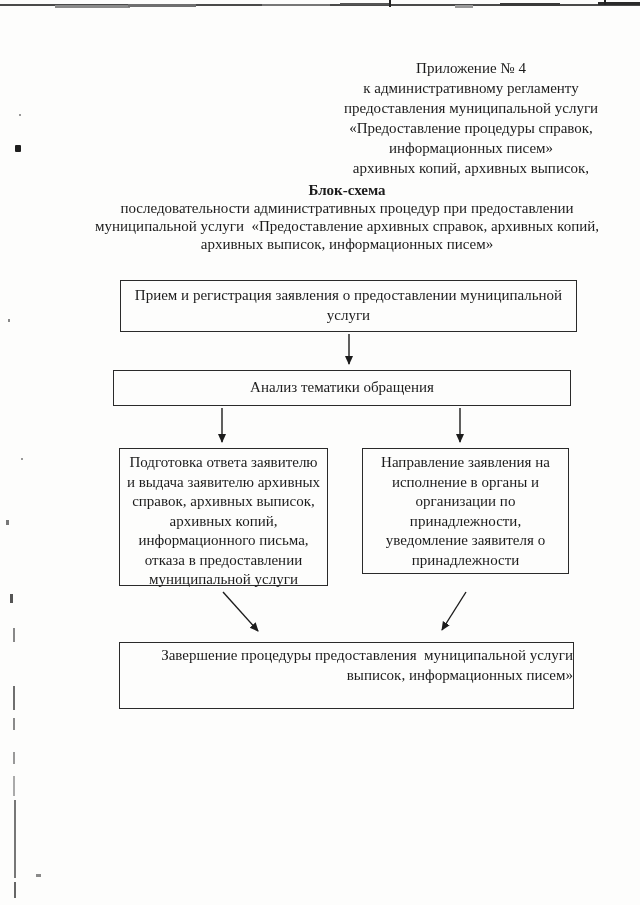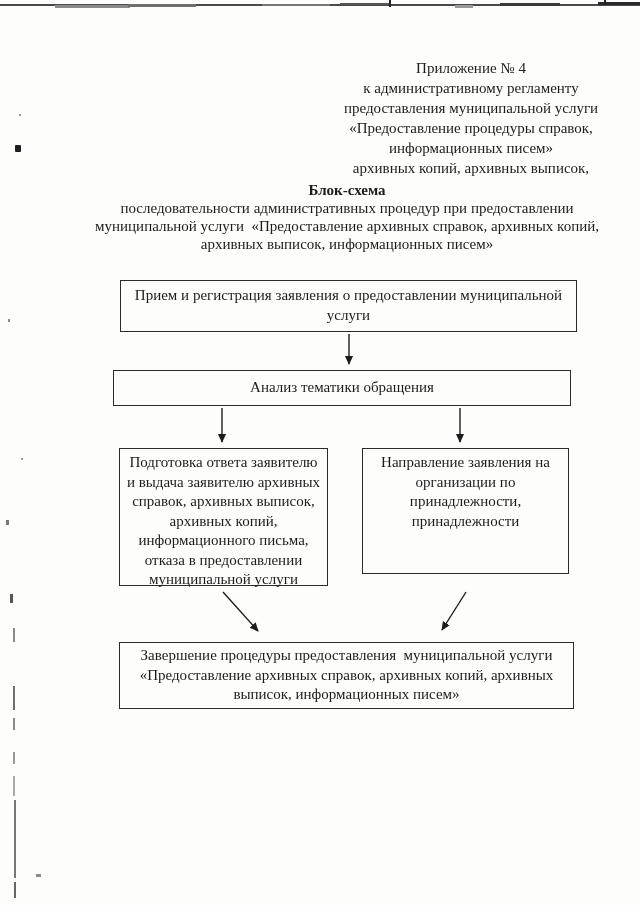--- a/index.html
+++ b/index.html
@@ -12,21 +12,21 @@
   .title-block{position:absolute;left:37px;top:181px;width:620px;text-align:center;
          font-size:15px;line-height:18px;}
   .title-heading{font-weight:bold;}
   .tline{white-space:pre;}
   .node{position:absolute;border:1.5px solid #2a2a2a;box-sizing:border-box;
         text-align:center;font-size:15px;background:transparent;}
   .node-reception{left:120px;top:280px;width:457px;height:52px;line-height:20px;padding-top:4px;}
   .node-analysis{left:113px;top:370px;width:458px;height:36px;line-height:20px;padding-top:6px;}
   .node-prepare{left:119px;top:448px;width:209px;height:138px;line-height:19.5px;padding-top:4px;}
   .node-forward{left:362px;top:448px;width:207px;height:126px;line-height:19.5px;padding-top:4px;}
-  .node-completion{left:119px;top:642px;width:455px;height:67px;line-height:19.5px;padding-top:3px;}
+  .node-completion{left:119px;top:642px;width:455px;height:67px;line-height:19.5px;padding-top:3px;text-align:right;}
   .arrows{position:absolute;left:0;top:0;pointer-events:none;}
   .artifact{position:absolute;}
 </style>
 </head>
 <body>
 
 <div class="page">
 
   <div>
     <div class="artifact" style="left:0;top:4px;width:640px;height:1.6px;background:#4a4a4a;"></div>
@@ -90,28 +90,29 @@
       <div class="tline">и выдача заявителю архивных</div>
       <div class="tline">справок, архивных выписок,</div>
       <div class="tline">архивных копий,</div>
       <div class="tline">информационного письма,</div>
       <div class="tline">отказа в предоставлении</div>
       <div class="tline">муниципальной услуги</div>
     </div>
 
   <div class="node node-forward">
       <div class="tline">Направление заявления на</div>
+      <div class="tline">исполнение в органы и</div>
       <div class="tline">организации по</div>
       <div class="tline">принадлежности,</div>
+      <div class="tline">уведомление заявителя о</div>
       <div class="tline">принадлежности</div>
     </div>
 
   <div class="node node-completion">
       <div class="tline">Завершение процедуры предоставления  муниципальной услуги</div>
-      <div class="tline">«Предоставление архивных справок, архивных копий, архивных</div>
       <div class="tline">выписок, информационных писем»</div>
     </div>
 
   <svg class="arrows" width="640" height="905">
     <defs>
       <marker id="ah" markerWidth="10" markerHeight="9" refX="8" refY="4" orient="auto" markerUnits="userSpaceOnUse">
         <path d="M0,0 L9,4 L0,8 z" fill="#1c1c1c"></path>
       </marker>
     </defs>
     <line x1="349" y1="334" x2="349" y2="364" stroke="#1c1c1c" stroke-width="1.4" marker-end="url(#ah)"></line>

